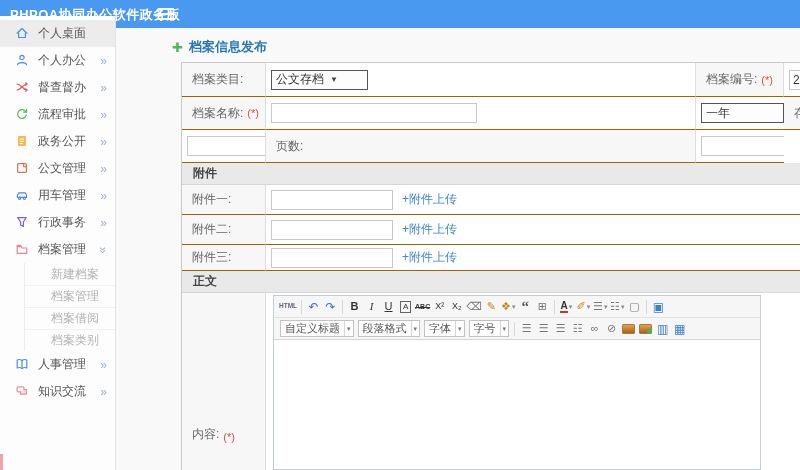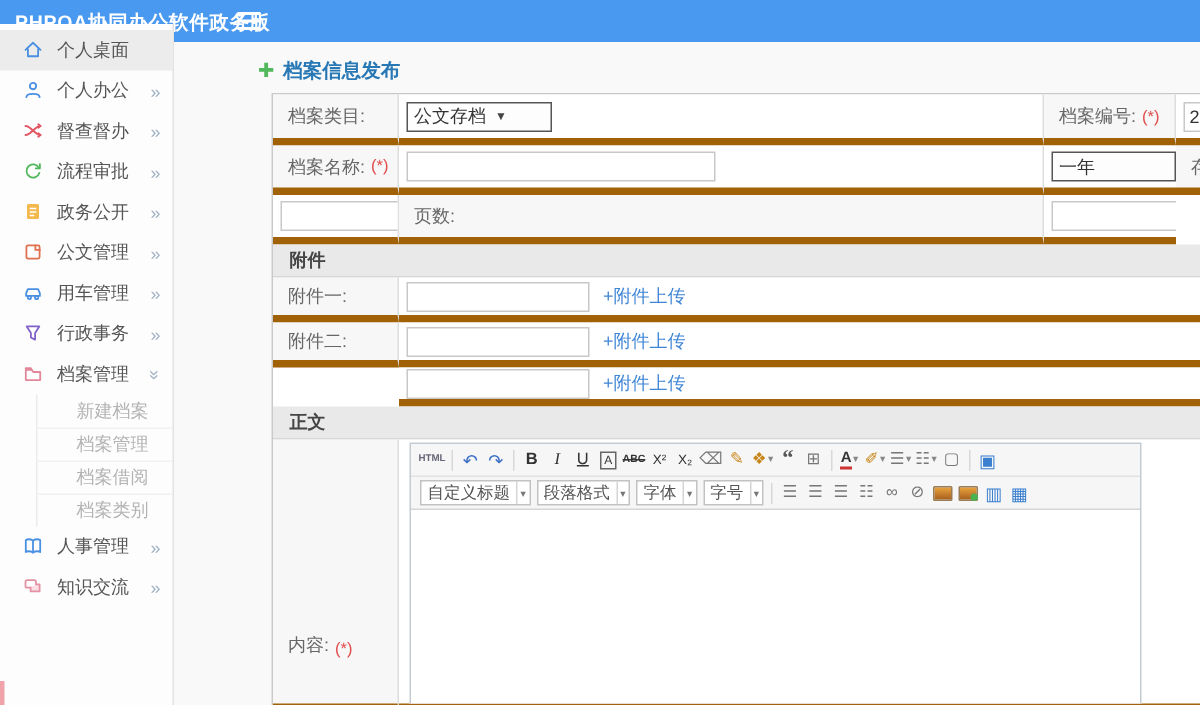--- a/index.html
+++ b/index.html
@@ -31,21 +31,21 @@
   #content { position:absolute; left:116px; top:28px; width:684px; bottom:0; background:#f9f9f9; overflow:hidden; }
   #page-title-row { position:absolute; left:56px; top:10px; display:flex; align-items:center; }
   #plus-icon { color:#52b85c; font-size:13px; font-weight:bold; margin-right:6px; }
   #page-title { color:#2878b5; font-size:13px; font-weight:bold; }
 
   
   #form-grid { position:absolute; left:65px; top:34px; width:772px;
     display:grid; grid-template-columns:84px 430px 88px 170px;
     grid-template-rows:34px 33px 33px 22px 30px 30px 26px 22px 181px;
     border:1px solid #c9c9c9; background:#fff; }
-  .cell { border-right:1px solid #ddd; border-bottom:5px solid #a16207; display:flex; align-items:center; overflow:hidden; }
+  .cell { border-right:1px solid #ddd; border-bottom:1px solid #a16207; display:flex; align-items:center; overflow:hidden; }
   .lbl { background:#f7f7f7; padding-left:10px; font-size:12px; color:#666; gap:4px; white-space:nowrap; }
   .fld { background:#fff; padding-left:5px; }
   .last-col { border-right:none; }
   .sect { grid-column:1 / 5; background:#e9e9e9; border-bottom:1px solid #d6d6d6; border-right:none;
     padding-left:11px; font-size:12px; font-weight:bold; color:#444; display:flex; align-items:center; }
   .req { color:#e04b4b; font-size:11px; }
   .txt-input { height:20px; border:1px solid #c8c8c8; background:#fff; font-size:12px; padding:0 3px; color:#333; }
   .w-name { width:206px; } .w-att { width:122px; } .w-num { width:140px; } .w-pages { width:140px; }
   .fake-select { height:20px; border:1px solid #555; background:#fdfdfd; display:inline-flex; align-items:center;
     padding:0 4px; font-size:12px; color:#333; gap:6px; cursor:pointer; white-space:nowrap; }
@@ -280,20 +280,21 @@
         <input class="txt-input w-att" value="" style="">
         <a class="upload-link">+附件上传</a>
       </div>
 
       <div class="cell lbl">附件二:</div>
       <div class="cell fld span3">
         <input class="txt-input w-att" value="" style="">
         <a class="upload-link">+附件上传</a>
       </div>
 
+      <div class="cell lbl">附件三:</div>
       <div class="cell fld span3">
         <input class="txt-input w-att" value="" style="">
         <a class="upload-link">+附件上传</a>
       </div>
 
       <div class="cell sect">正文</div>
 
       <div class="cell lbl content-lbl">
         <span>内容:</span>
         <span class="req">(*)</span>

